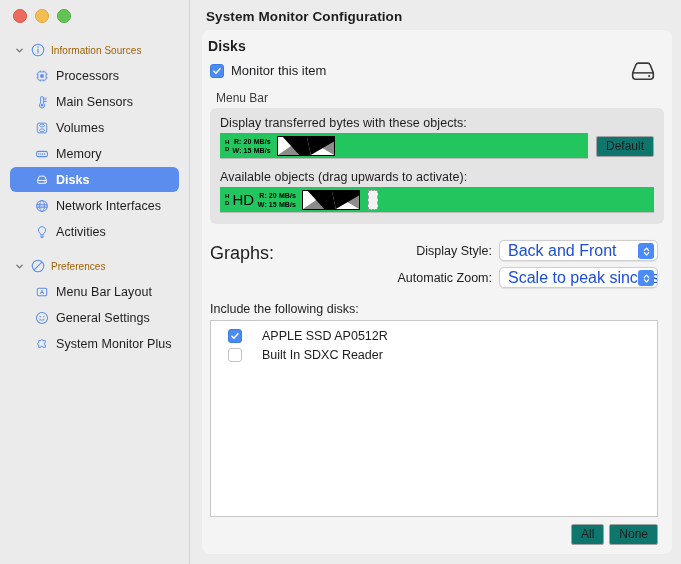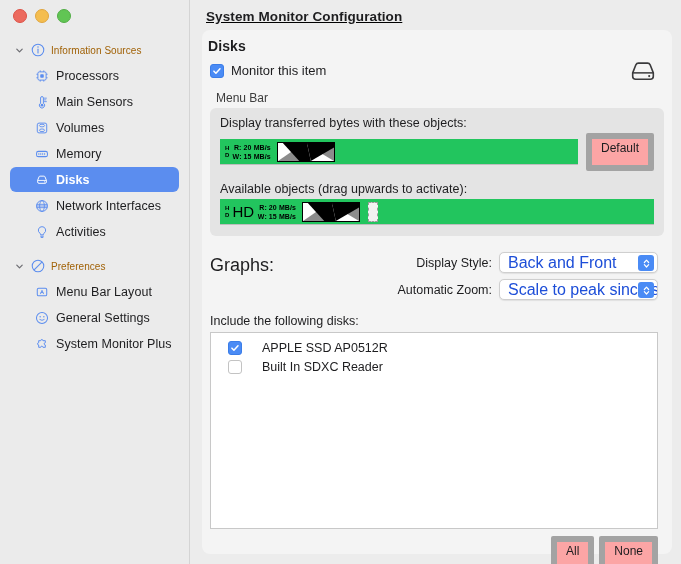--- a/index.html
+++ b/index.html
@@ -110,21 +110,20 @@
   }
   .nav-group.second { margin-top: 10px; }
 
   
   .main {
     flex: 1 1 auto;
     position: relative;
     background: #ececec;
     height: 564px;
     box-sizing: border-box;
-    text-decoration: underline;
   }
   .win-title {
     font-size: 13.5px;
     font-weight: bold;
     color: #1d1d1f;
     padding: 9px 0 0 16px;
     letter-spacing: 0.1px;
   }
   .card {
     position: absolute;
@@ -271,24 +270,24 @@
     height: 20px;
     border: 1px dashed #9a9a9a;
     box-sizing: border-box;
     margin-left: 8px;
     background: #f2f2f2;
   }
 
   .btn {
     font-size: 12px;
     color: #1d1d1f;
-    background: #fca5a5;
-    border: 6px solid #a3a3a3;
+    background: #0f766e;
+    border: 1px solid #a3a3a3;
     border-radius: 2px;
-    padding: 2px 9px 10px 9px;
+    padding: 2px 9px 3px 9px;
     line-height: 14px;
     cursor: default;
     font-family: "Liberation Sans", sans-serif;
   }
   .btn-default-wrap {
     margin-left: 8px;
     display: flex;
     align-items: center;
   }
 

